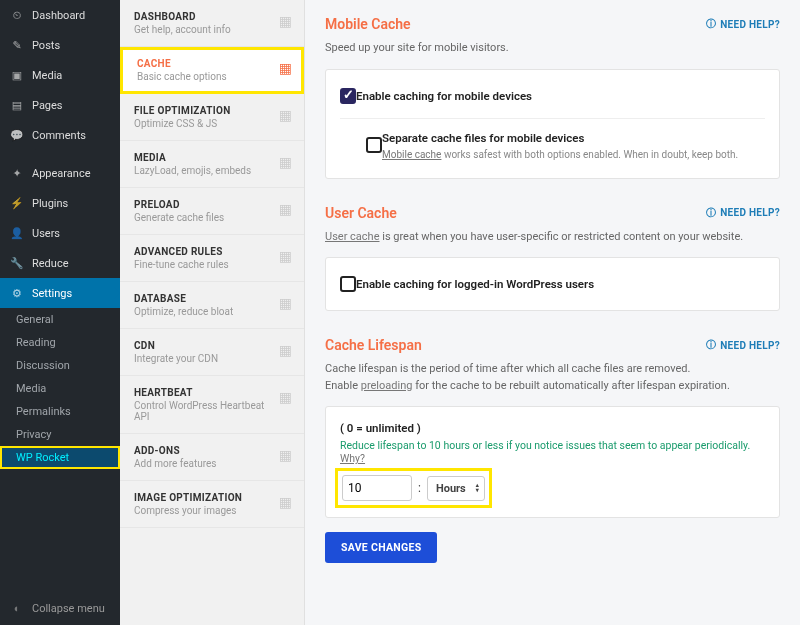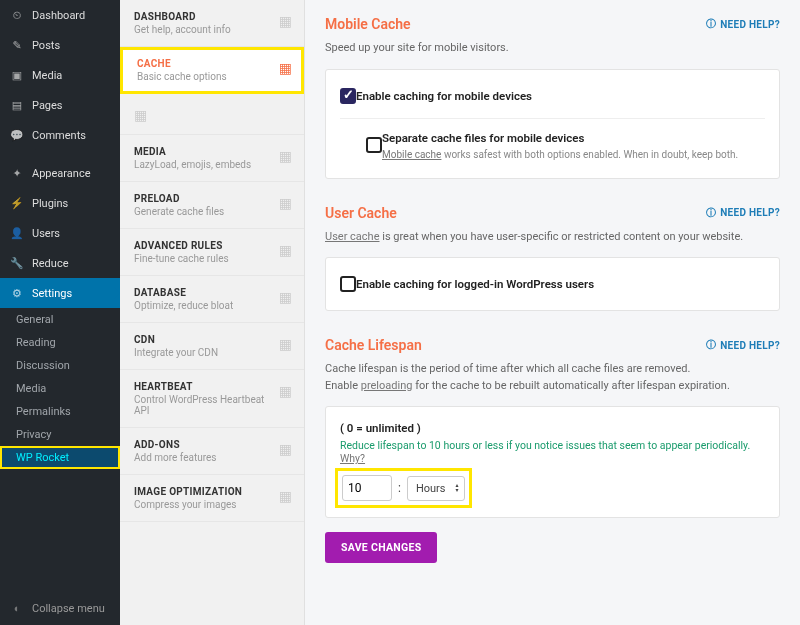--- a/index.html
+++ b/index.html
@@ -30,24 +30,24 @@
 .card{border:1px solid #e3e3e3;border-radius:3px;background:#fff;padding:14px}
 .row{display:flex;align-items:center;gap:0;padding:4px 0}
 .row + .row{border-top:1px solid #eee;margin-top:10px;padding-top:12px}
 .cb{width:16px;height:16px;border:2px solid #222;border-radius:3px;flex-shrink:0;cursor:pointer;background:#fff;position:relative}
 .cb.checked{background:#2a2660;border-color:#2a2660}
 .cb.checked::after{content:"✓";color:#fff;position:absolute;top:-3px;left:1px;font-size:13px;font-weight:700}
 .row-label{font-size:11.5px;font-weight:600;color:#222}
 .row-note{font-size:10px;color:#888;margin-top:4px}
 .indent{padding-left:26px}
 .form-row{display:flex;align-items:center;gap:6px;outline:3px solid #ffe600;outline-offset:2px;width:fit-content;padding:2px;margin-top:8px}
-.n-input{width:50px;padding:5px;border:1px solid #ccc;border-radius:3px;font-size:12px;text-align:left}
-.sel{padding:5px 18px 5px 8px;border:1px solid #ccc;border-radius:3px;font-size:11px;font-weight:400;background:#fff;position:relative}
+.n-input{width:70px;padding:5px;border:1px solid #ccc;border-radius:3px;font-size:12px;text-align:left}
+.sel{padding:5px 18px 5px 8px;border:1px solid #ccc;border-radius:3px;font-size:11px;font-weight:700;background:#fff;position:relative}
 .sel::after{content:"▴\A▾";white-space:pre;font-size:6px;line-height:5px;position:absolute;right:5px;top:5px}
-.save-btn{background:#a21caf;color:#fff;border:none;padding:9px 16px;font-size:10.5px;font-weight:700;letter-spacing:.3px;border-radius:3px;cursor:pointer;margin-top:14px}
+.save-btn{background:#1d4ed8;color:#fff;border:none;padding:9px 16px;font-size:10.5px;font-weight:700;letter-spacing:.3px;border-radius:3px;cursor:pointer;margin-top:14px}
 .hint-green{color:#1a9b6c;font-size:10.5px;margin-top:4px}
 .collapse{display:flex;align-items:center;gap:8px;padding:10px;color:#999;cursor:pointer;margin-top:auto}
 </style>
 </head>
 <body>
 
 <div class="wrap">
   <div class="wp-side">
     <div id="wp-items">
         <div class="wp-item">
@@ -117,20 +117,24 @@
         <div class="rn-ic">▦</div>
       </div>
       <div class="rn-item active">
         <div>
           <div class="rn-title">CACHE</div>
           <div class="rn-sub">Basic cache options</div>
         </div>
         <div class="rn-ic">▦</div>
       </div>
       <div class="rn-item">
+        <div>
+          <div class="rn-title">FILE OPTIMIZATION</div>
+          <div class="rn-sub">Optimize CSS &amp; JS</div>
+        </div>
         <div class="rn-ic">▦</div>
       </div>
       <div class="rn-item">
         <div>
           <div class="rn-title">MEDIA</div>
           <div class="rn-sub">LazyLoad, emojis, embeds</div>
         </div>
         <div class="rn-ic">▦</div>
       </div>
       <div class="rn-item">

